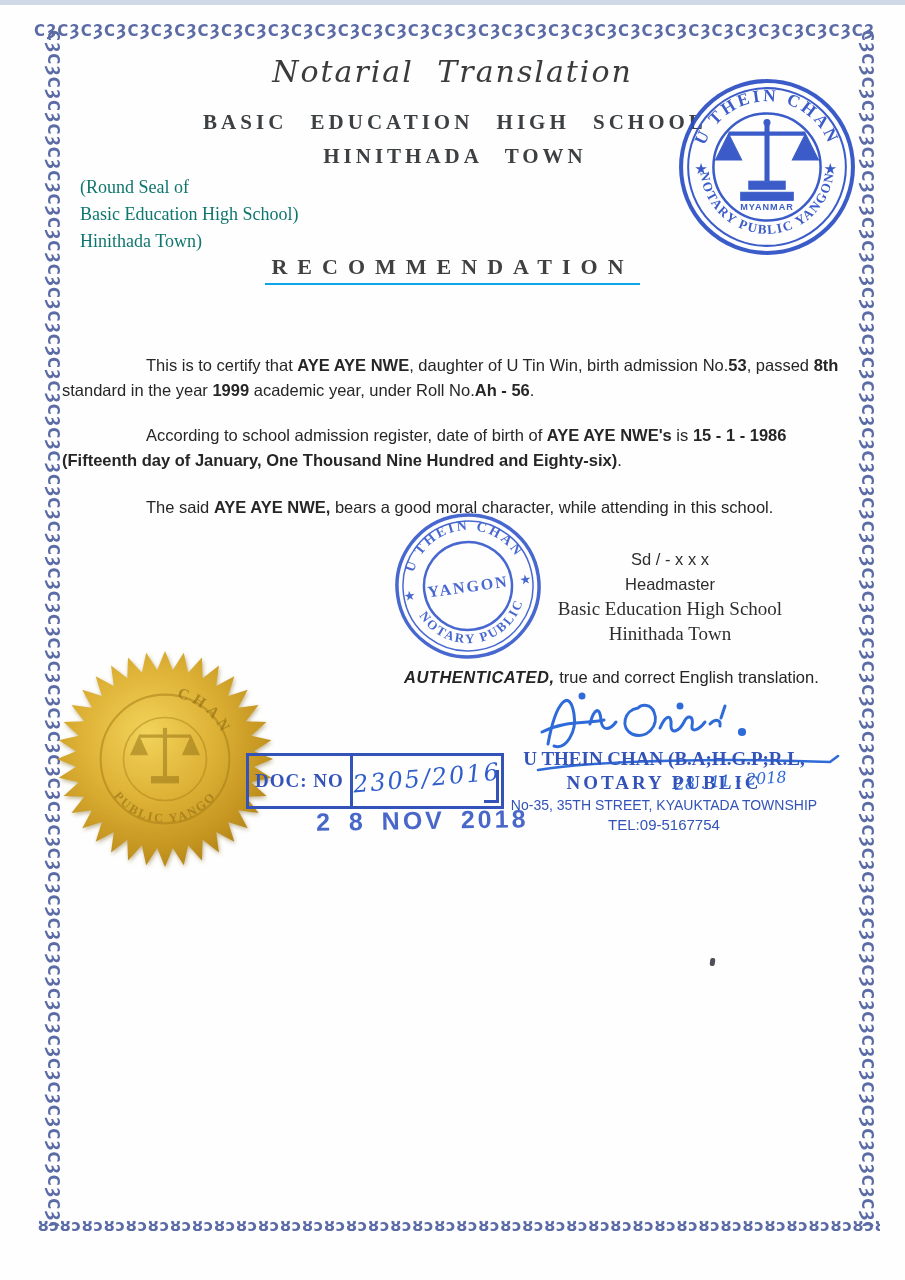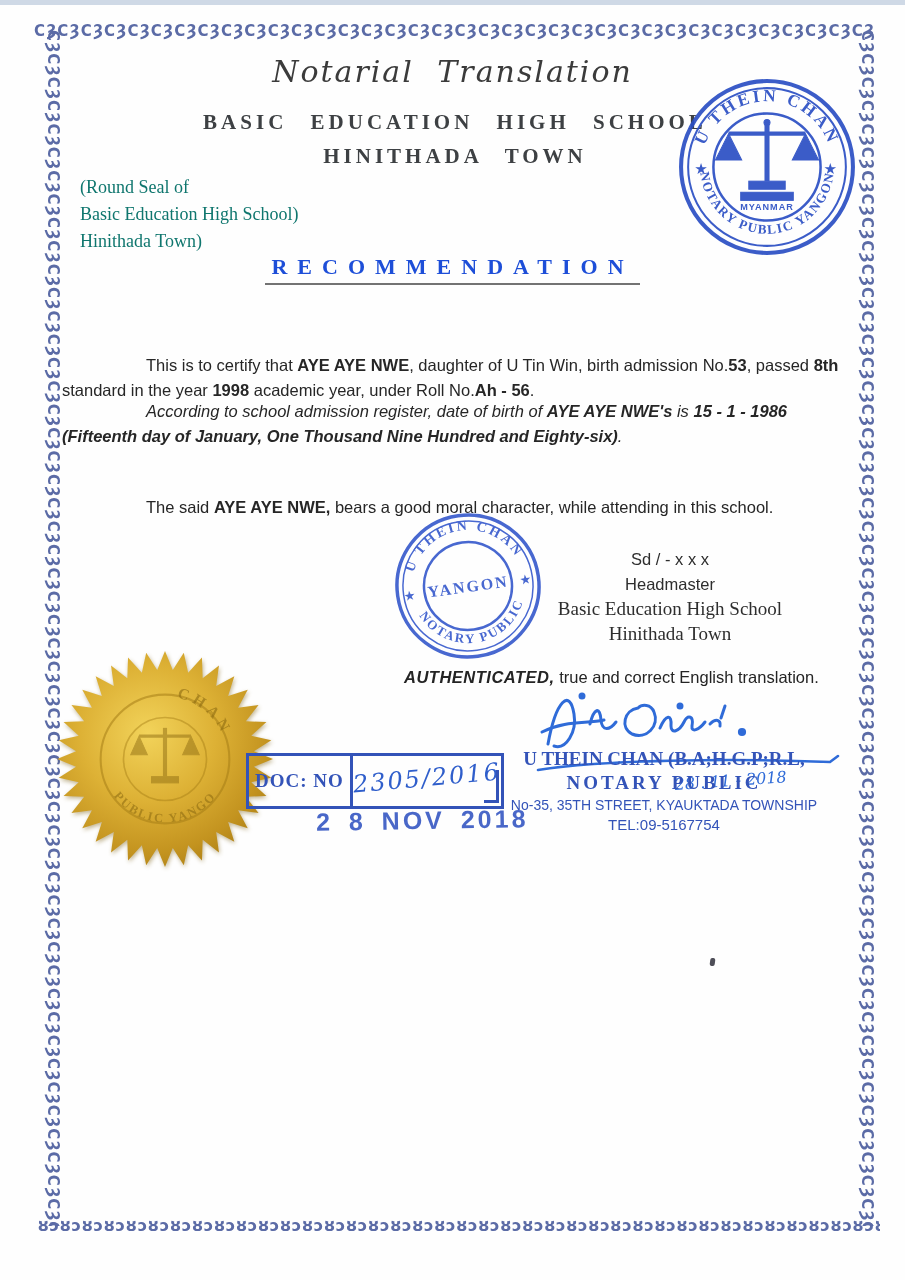--- a/index.html
+++ b/index.html
@@ -19,26 +19,26 @@
         font-family:"DejaVu Serif",serif;font-style:italic;font-size:30px;color:#3b3b3b;
         letter-spacing:2px;word-spacing:12px;}
   .school{position:absolute;left:0;width:910px;text-align:center;font-family:"Liberation Serif",serif;
         font-weight:bold;font-size:21px;color:#3d4043;letter-spacing:4px;word-spacing:14px;}
   .school1{top:110px;}
   .school2{top:144px;}
   .seal-note{position:absolute;left:80px;top:174px;font-family:"Liberation Serif",serif;
         font-size:18px;line-height:1.5;color:#0f766e;}
   .heading{position:absolute;left:0;top:254px;width:905px;text-align:center;}
   .heading span{display:inline-block;font-family:"Liberation Serif",serif;font-weight:bold;
-        font-size:22px;letter-spacing:10px;color:#1d4ed8;border-bottom:2px solid #737373;
+        font-size:22px;letter-spacing:10px;color:#404040;border-bottom:2px solid #0ea5e9;
         padding:0 6px 3px 6px;}
   
   .para{position:absolute;left:62px;width:782px;font-size:16.5px;line-height:1.55;color:#262626;}
   .para.p1{top:336px;text-indent:84px;}
-  .para.p2{top:382px;text-indent:84px;font-style:italic;}
+  .para.p2{top:406px;text-indent:84px;}
   .para.p3{top:478px;text-indent:84px;}
   .para b{font-weight:bold;}
   
   .seal-large{position:absolute;left:676px;top:76px;opacity:.92;}
   .seal-small{position:absolute;left:392px;top:510px;transform:rotate(-8deg);opacity:.9;}
   .gold-seal{position:absolute;left:56px;top:650px;filter:drop-shadow(1px 2px 2px rgba(120,90,10,.45));}
   
   .sig-block{position:absolute;left:530px;top:550px;width:280px;text-align:center;color:#2e2e2e;}
   .sig-block .sd{font-size:16.5px;margin:0 0 6px 0;}
   .sig-block .role{font-size:16.5px;margin:0 0 4px 0;}
@@ -119,21 +119,21 @@
       <textPath href="#arcB1" startOffset="50%" text-anchor="middle">NOTARY PUBLIC YANGON</textPath>
     </text>
     <text x="18" y="97" font-size="15" fill="#2b4fc4">★</text>
     <text x="146" y="97" font-size="15" fill="#2b4fc4">★</text>
   </svg>
 
   <div class="heading">
     <span>RECOMMENDATION</span>
   </div>
 
-  <p class="para p1"><span>This is to certify that </span><b>AYE AYE NWE</b><span>, daughter of U Tin Win, birth admission No.</span><b>53</b><span>, passed </span><b>8th</b><span> standard in the year </span><b>1998</b><span> academic year, under Roll No.</span><b>Ah - 56</b><span>.</span></p>
+  <p class="para p1"><span>This is to certify that </span><b>AYE AYE NWE</b><span>, daughter of U Tin Win, birth admission No.</span><b>53</b><span>, passed </span><b>8th</b><span> standard in the year </span><b>1999</b><span> academic year, under Roll No.</span><b>Ah - 56</b><span>.</span></p>
 
   <p class="para p2"><span>According to school admission register, date of birth of </span><b>AYE AYE NWE's</b><span> is </span><b>15 - 1 - 1986</b><span> </span><b>(Fifteenth day of January, One Thousand Nine Hundred and Eighty-six)</b><span>.</span></p>
 
   <p class="para p3"><span>The said </span><b>AYE AYE NWE,</b><span> bears a good moral character, while attending in this school.</span></p>
 
   <svg class="seal-small" width="152" height="152" viewBox="0 0 152 152">
     <defs>
       <path id="arcT2" d="M 20 76 A 56 56 0 0 1 132 76"></path>
       <path id="arcB2" d="M 19 76 A 57 57 0 0 0 133 76"></path>
     </defs>

